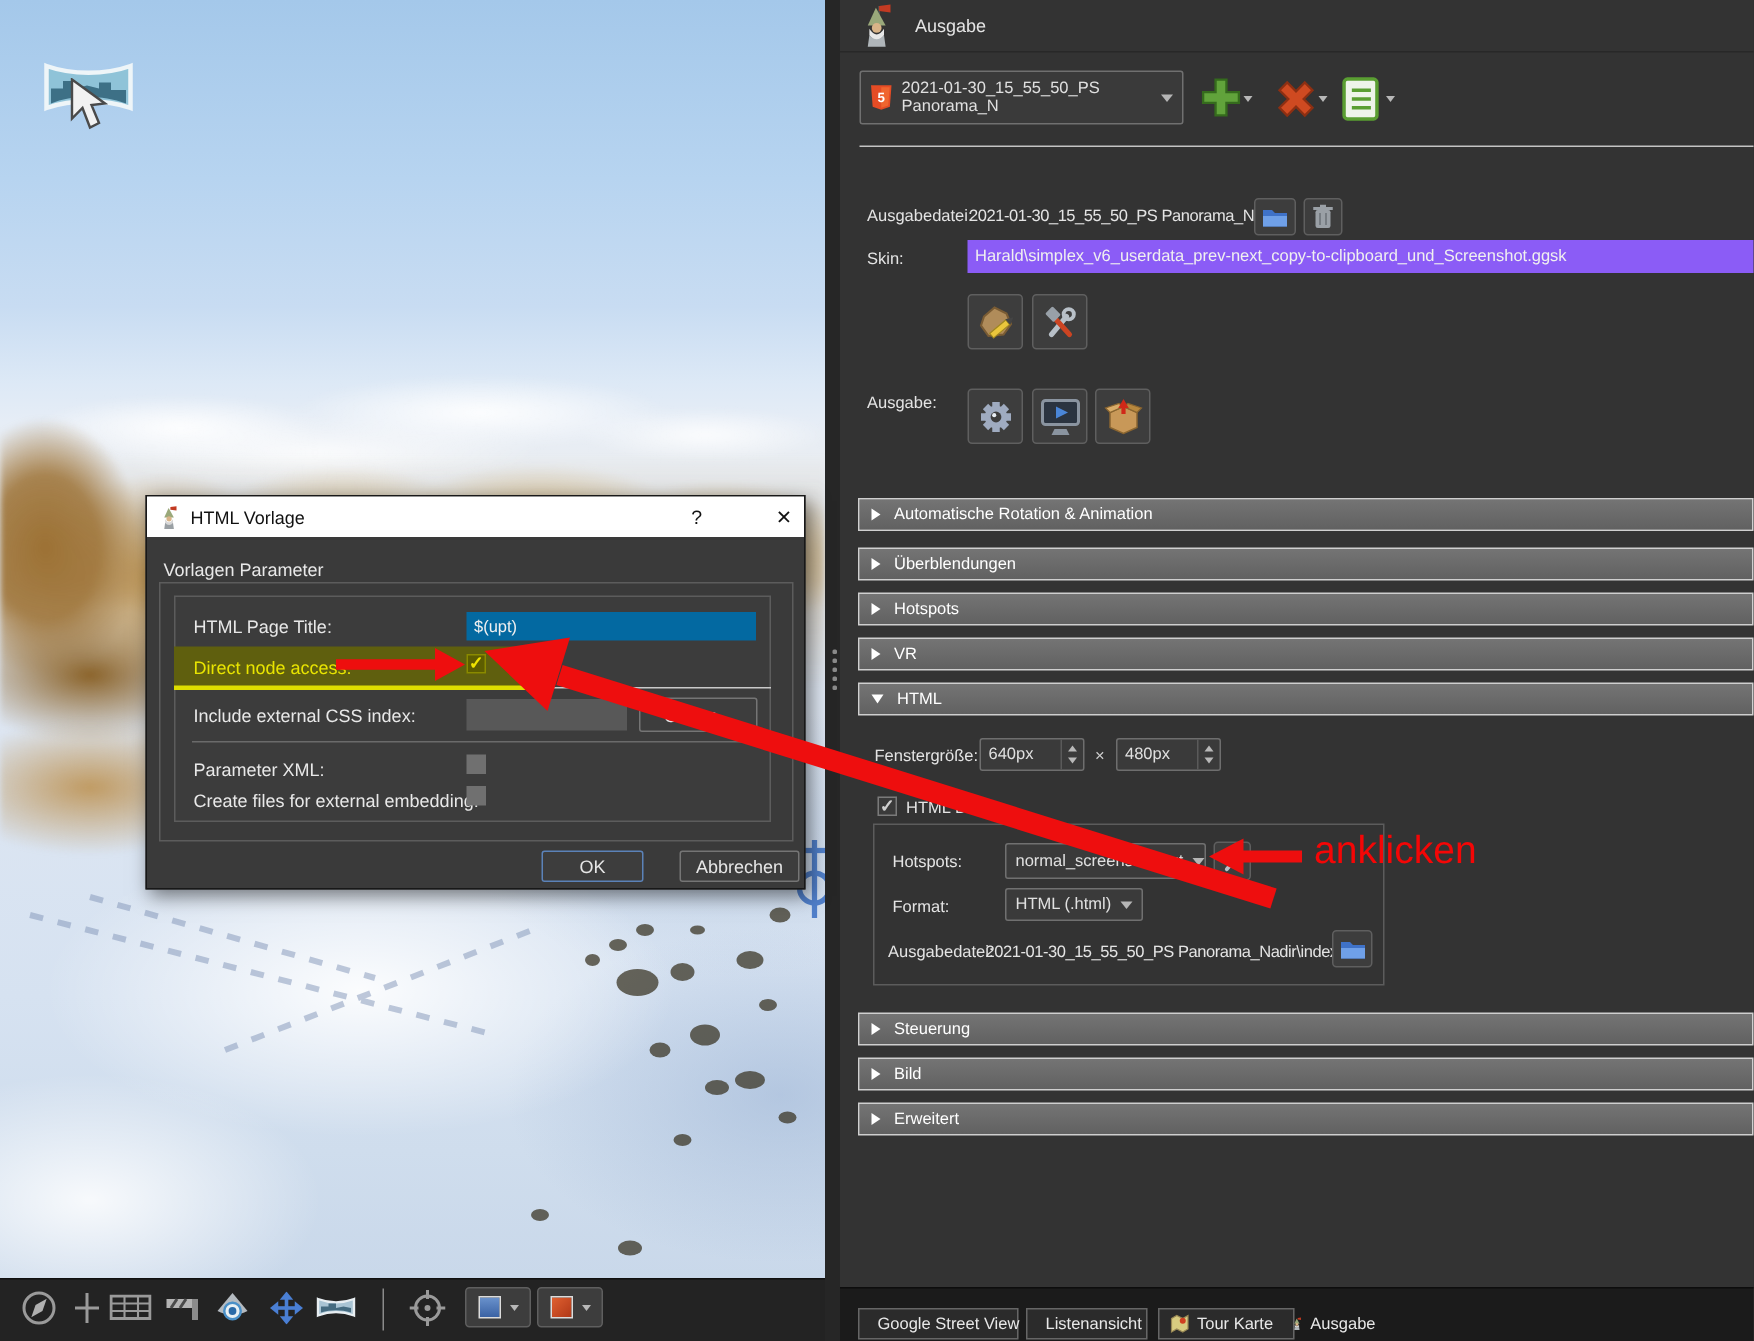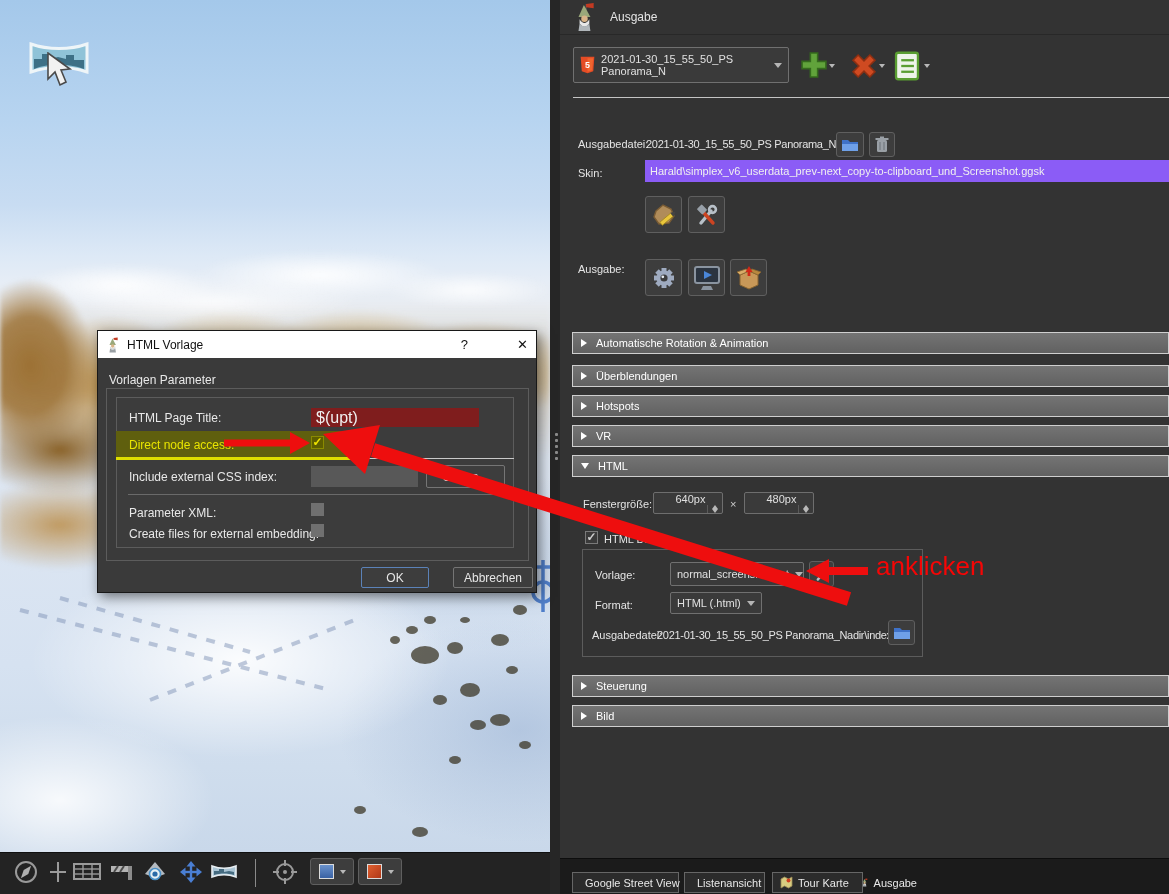--- a/index.html
+++ b/index.html
@@ -56,21 +56,21 @@
         border-top:5px solid #b5b5b5; }
   .dd .caret { margin-left:auto; }
   .field { position:absolute; background:#8b5cf6; color:#f0f0f0; font-size:11px;
            display:flex; align-items:center; padding:0 5px; }
   .sec { position:absolute; left:12px; width:597px; height:22px;
          background:linear-gradient(#747474,#616161); border:1px solid #cfcfcf;
          display:flex; align-items:center; gap:9px; padding-left:8px; color:#fff; font-size:11px; }
   .tri-r { width:0; height:0; border-top:4px solid transparent; border-bottom:4px solid transparent; border-left:6px solid #fff; }
   .tri-d { width:0; height:0; border-left:4px solid transparent; border-right:4px solid transparent; border-top:6px solid #fff; }
   .spin { position:absolute; width:70px; height:22px; background:#3a3a3a; border:1px solid #6e6e6e;
-          border-radius:2px; color:#e0e0e0; font-size:11px; display:flex; align-items:center; padding-left:5px;flex-direction:column; }
+          border-radius:2px; color:#e0e0e0; font-size:11px; display:flex; align-items:center; padding-left:5px; }
   .spin .arrows { margin-left:auto; width:15px; height:100%; border-left:1px solid #5a5a5a;
           display:flex; flex-direction:column; align-items:center; justify-content:space-evenly; }
   .up { width:0;height:0;border-left:3.5px solid transparent;border-right:3.5px solid transparent;border-bottom:4px solid #b8b8b8; }
   .dn { width:0;height:0;border-left:3.5px solid transparent;border-right:3.5px solid transparent;border-top:4px solid #b8b8b8; }
   .cb { position:absolute; width:13px; height:13px; background:#3a3a3a; border:1px solid #7a7a7a;
         color:#cfcfcf; font-size:12px; line-height:11px; text-align:center; }
   .cb.flat { background:#707070; border:none; }
   .cb.checked::after { content:'✓'; font-weight:bold; }
   
   #dialog { left:97px; top:330px; width:440px; height:263px; background:#3a3a3a;
@@ -364,21 +364,21 @@
     <span>480px</span>
     <span class="arrows">
         <span class="up"></span>
         <span class="dn"></span>
       </span>
   </div>
   <div class="cb checked" style="left:25px;top:531px"></div>
   <div class="lbl sm abs" style="left:44px;top:532px">HTML Datei</div>
 
   <div class="abs" style="left:22px;top:549px;width:341px;height:108px;border:1px solid #5c5c5c"></div>
-  <div class="lbl sm abs" style="left:35px;top:568px">Vorlage:</div>
+  <div class="lbl sm abs" style="left:35px;top:568px">Hotspots:</div>
   <div class="dd" style="left:110px;top:562px;width:134px;height:24px">
     <span>normal_screenshot.ggt</span>
     <span class="caret"></span>
   </div>
   <div class="icon-btn" style="left:249px;top:561px;width:25px;height:26px">
     <svg width="18" height="18" viewBox="0 0 26 26">
       <g stroke-linecap="round">
         <path d="M7 21 L17 9" stroke="#b8c0c8" stroke-width="3.6"></path>
         <circle cx="18.5" cy="7.5" r="3.4" fill="none" stroke="#b8c0c8" stroke-width="2.8"></circle>
         <path d="M10 11 L19 21" stroke="#cc4422" stroke-width="3.6"></path>
@@ -399,20 +399,24 @@
     </svg>
   </div>
 
   <div class="sec" style="top:675px">
     <span class="tri-r"></span>
     <span>Steuerung</span>
   </div>
   <div class="sec" style="top:705px">
     <span class="tri-r"></span>
     <span>Bild</span>
+  </div>
+  <div class="sec" style="top:735px">
+    <span class="tri-r"></span>
+    <span>Erweitert</span>
   </div>
 </div>
 
 <div id="tabbar" class="abs">
   <div class="tab" style="left:12px;width:107px">
     <svg width="13" height="13">
       <rect width="13" height="13" fill="#e8e8e8"></rect>
         <path d="M0 13 L13 0 L13 13 Z" fill="#58a038"></path>
       <circle cx="5.5" cy="3.5" r="2" fill="#e8b820"></circle>
         <path d="M3.5 6 h4 l1 5 h-6 z" fill="#e8b820"></path>
@@ -461,21 +465,21 @@
     </svg>
     <span>HTML Vorlage</span>
     <span style="margin-left:auto;margin-right:42px;font-size:13px">?</span>
     <span style="font-size:13px">✕</span>
   </div>
   <div class="dlg-lbl" style="left:11px;top:42px">Vorlagen Parameter</div>
   <div class="dlg-frame" style="left:8px;top:57px;width:423px;height:173px"></div>
   <div class="dlg-frame" style="left:18px;top:66px;width:398px;height:151px;background:#3c3c3c"></div>
 
   <div class="dlg-lbl" style="left:31px;top:80px">HTML Page Title:</div>
-  <div class="field" style="left:213px;top:77px;width:168px;height:19px;background:#7f1d1d;font-size:16px">$(upt)</div>
+  <div class="field" style="left:213px;top:77px;width:193px;height:19px;background:#0369a1;font-size:11px">$(upt)</div>
 
   <div class="abs" style="left:18px;top:100px;width:240px;height:27px;background:#5f5f0e"></div>
   <div class="dlg-lbl" style="left:31px;top:107px;color:#e8e400">Direct node access:</div>
   <div class="cb checked" style="left:213px;top:105px;background:#5d5d00;border-color:#8a8a00;color:#f0e400"></div>
   <div class="abs" style="left:18px;top:126px;width:240px;height:3px;background:#dede00"></div>
   <div class="abs" style="left:258px;top:127px;width:158px;height:1px;background:#c9c9c9"></div>
 
   <div class="dlg-lbl" style="left:31px;top:139px">Include external CSS index:</div>
   <div class="field" style="left:213px;top:135px;width:107px;height:21px;background:#585858"></div>
   <div class="dlg-btn" style="left:328px;top:134px;width:79px;height:23px">Öffnen...</div>

